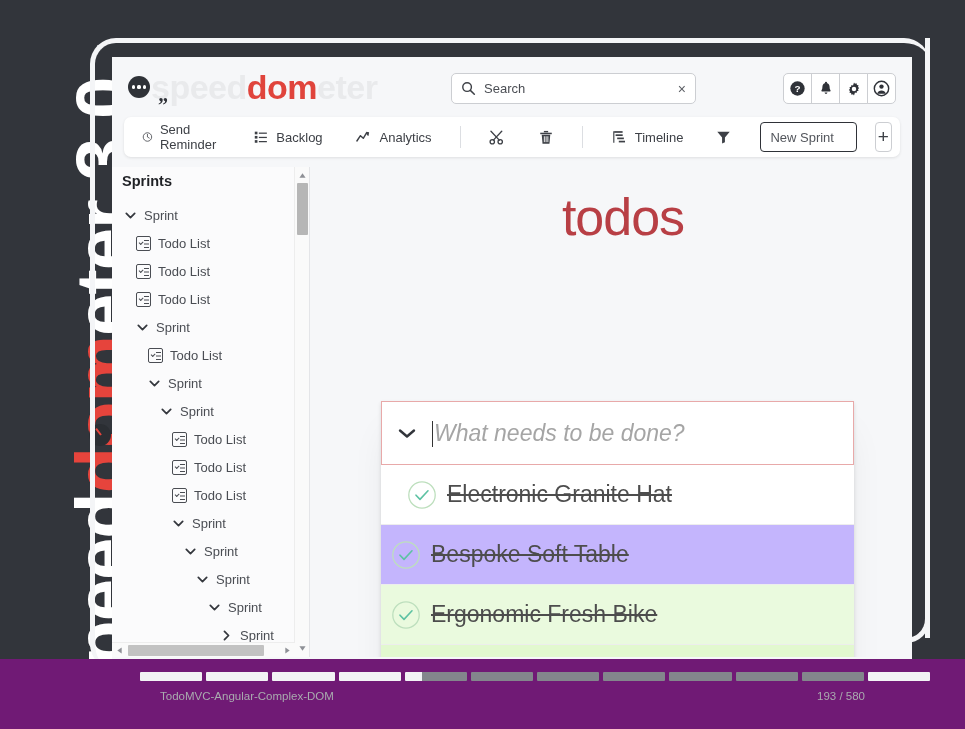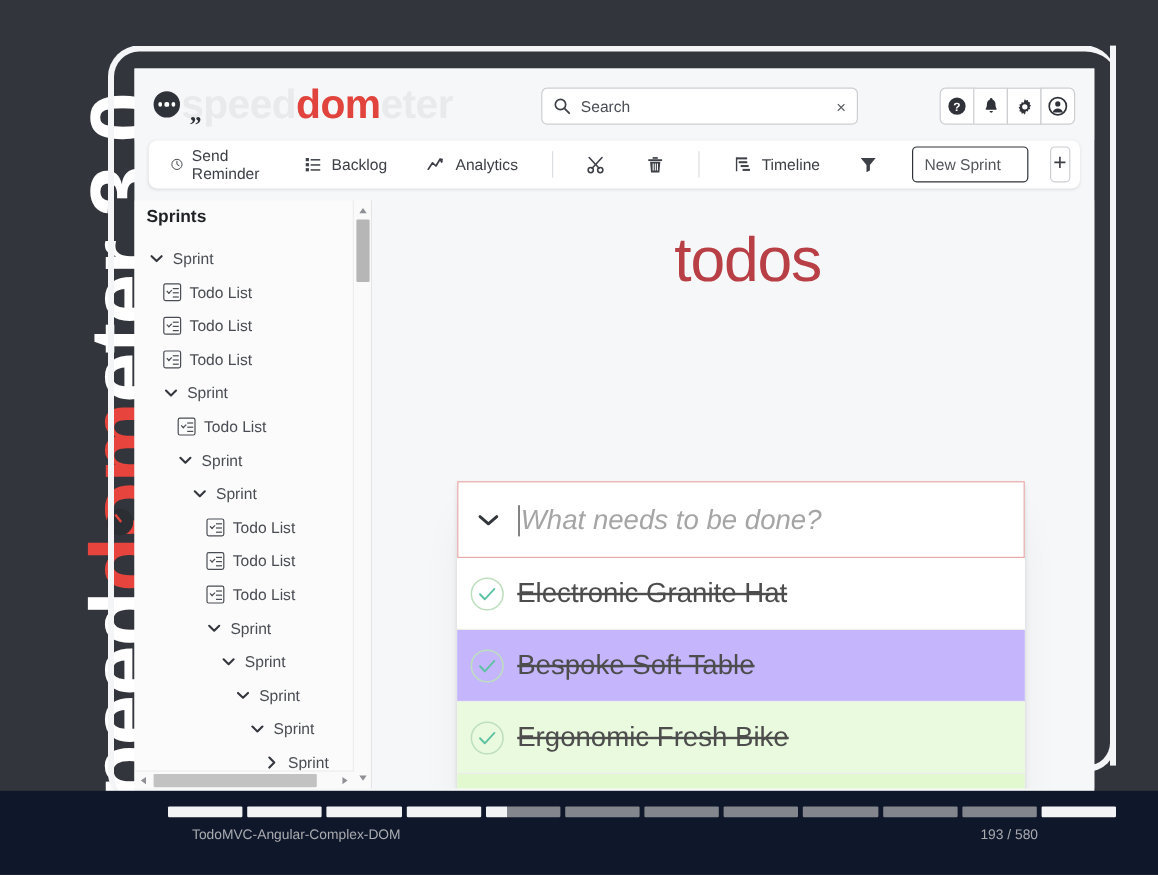--- a/index.html
+++ b/index.html
@@ -103,21 +103,21 @@
   .logo-text .red { color: #e0443c; }
   .logo-quote {
     position: absolute;
     left: 30px; top: 30px;
     font-size: 20px; font-weight: bold; color: #2f3238;
     font-family: "Liberation Serif", serif;
   }
 
   .search-box {
     position: absolute; left: 339px; top: 16px;
-    width: 264px; height: 31px;
+    width: 245px; height: 31px;
     background: #fff; border: 1px solid #ccced2; border-radius: 5px;
     display: flex; align-items: center; padding: 0 9px;
     gap: 8px;
   }
   .search-box .s-text { flex: 1; font-size: 13px; color: #4b4e54; }
   .search-box .s-clear { font-size: 14px; color: #5b5e64; cursor: pointer; }
 
   .header-icons {
     position: absolute; right: 16px; top: 16px;
     display: flex;
@@ -286,21 +286,21 @@
   .todo-label {
     font-size: 23px; color: #4d4d4d;
     text-decoration: line-through;
     text-decoration-color: #4d4d4d;
     font-family: "Liberation Sans", sans-serif;
   }
 
   
   .bottom-area {
     position: absolute; left: 0; bottom: 0; width: 965px; height: 70px;
-    background: #0f172a;
+    background: #701a75;
   }
   .progress-track {
     position: absolute; left: 140px; top: 13px;
     width: 790px; height: 9px;
     display: flex; gap: 4px;
   }
   .seg { height: 9px; border-radius: 1px; }
   .status-row {
     position: absolute; left: 160px; top: 31px; right: 100px;
     display: flex; justify-content: space-between;
@@ -557,21 +557,21 @@
         <div class="todo-card">
           <div class="new-todo-row">
             <span class="toggle-all">
               <svg width="20" height="13" viewBox="0 0 20 13">
                   <path d="M3 3.5L10 9.5 17 3.5" fill="none" stroke="#32353b" stroke-width="2.4" stroke-linecap="round" stroke-linejoin="round"></path>
                 </svg>
             </span>
             <span class="new-todo-text"><span class="caret"></span><span>What needs to be done?</span></span>
           </div>
           <div id="todo-list">
-              <div class="todo-item" style="background: rgb(255, 255, 255);">
+              <div class="todo-item" style="background: rgb(255, 255, 255); padding-left: 16px;">
                 <span class="todo-check">
                   <svg width="30" height="30" viewBox="0 0 30 30">
                     <circle cx="15" cy="15" r="13.2" fill="none" stroke="#bddfbd" stroke-width="1.3"></circle>
                     <path d="M9 15.2l4 4.2 8-8.6" fill="none" stroke="#5dc2a3" stroke-width="1.6" stroke-linecap="round" stroke-linejoin="round"></path>
                   </svg>
                 </span>
                 <span class="todo-label">Electronic Granite Hat</span>
               </div>
               <div class="todo-item" style="background: #c4b5fd;">
                 <span class="todo-check">

